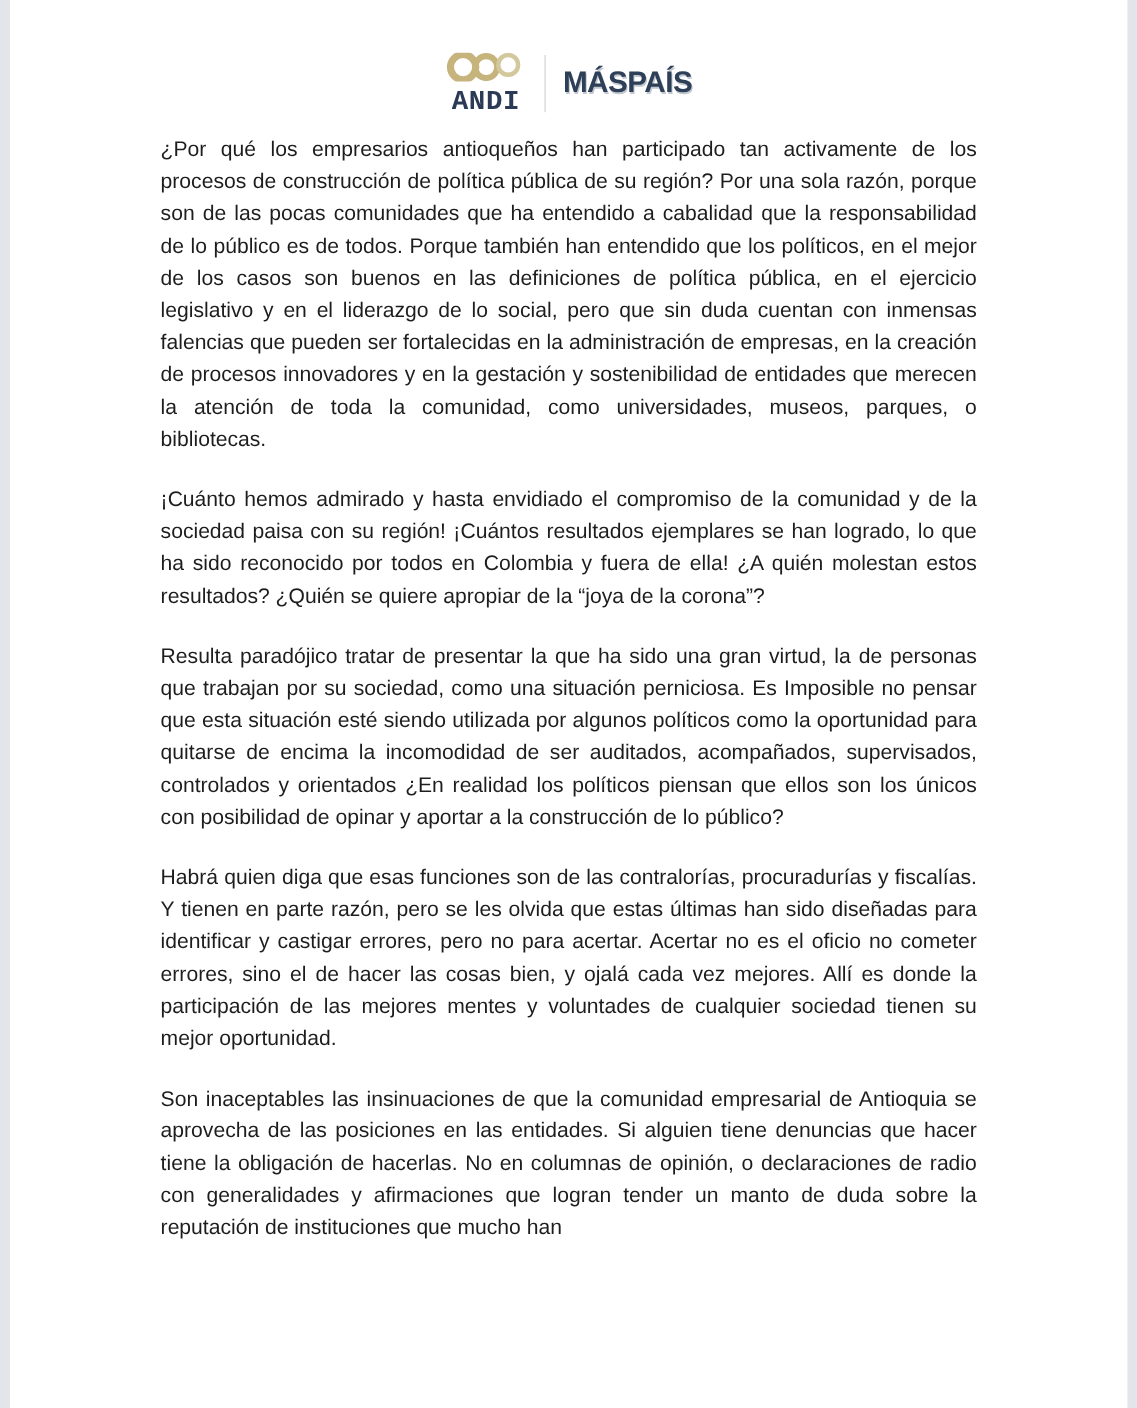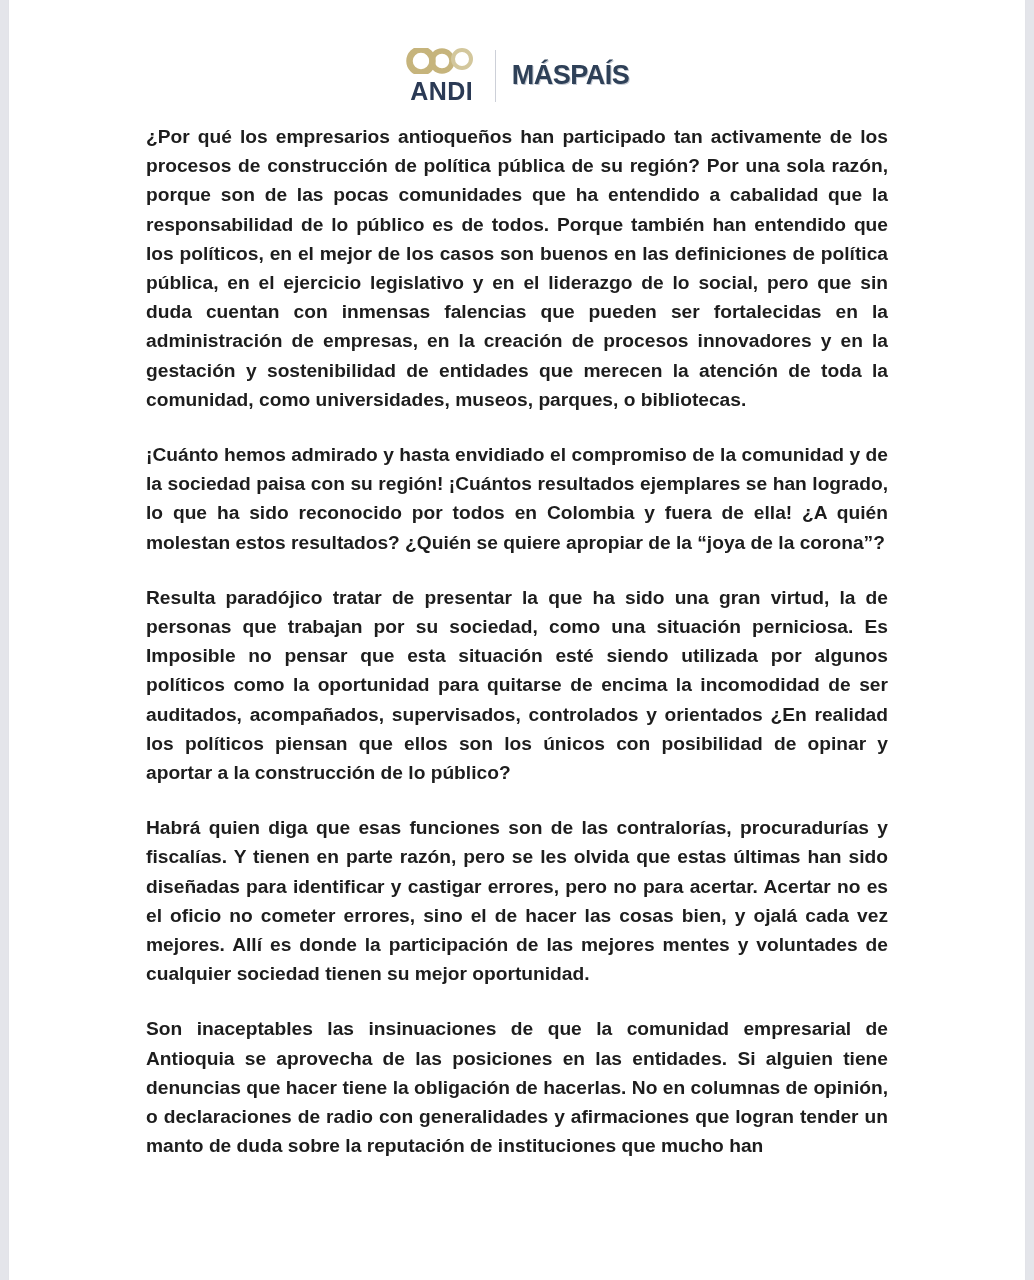--- a/index.html
+++ b/index.html
@@ -52,21 +52,21 @@
     flex-direction: column;
     align-items: center;
     justify-content: flex-end;
     padding-right: 16px;
   }
   .andi-rings {
     display: block;
     margin-bottom: 1px;
   }
   .andi-word {
-    font-family: Liberation Sans, sans-serif;
+    font-family: Liberation Mono, monospace;
     font-weight: bold;
     font-size: 25px;
     letter-spacing: 0.5px;
     color: #2b3a55;
     line-height: 1;
   }
   .logo-divider {
     width: 1px;
     height: 52px;
     background: #cdd0d8;
@@ -94,21 +94,20 @@
   }
   .doc-body p {
     margin: 0 0 26px 0;
     text-align: justify;
     text-justify: inter-word;
     font-family: "Liberation Sans", sans-serif;
     font-size: 19.2px;
     line-height: 29.2px;
     color: #1d1d1d;
     hyphens: none;
-    font-weight: bold;
   }
   .doc-body p:last-child {
     margin-bottom: 0;
   }
 </style>
 </head>
 <body>
 
 <div class="viewer">
   <div class="page">

